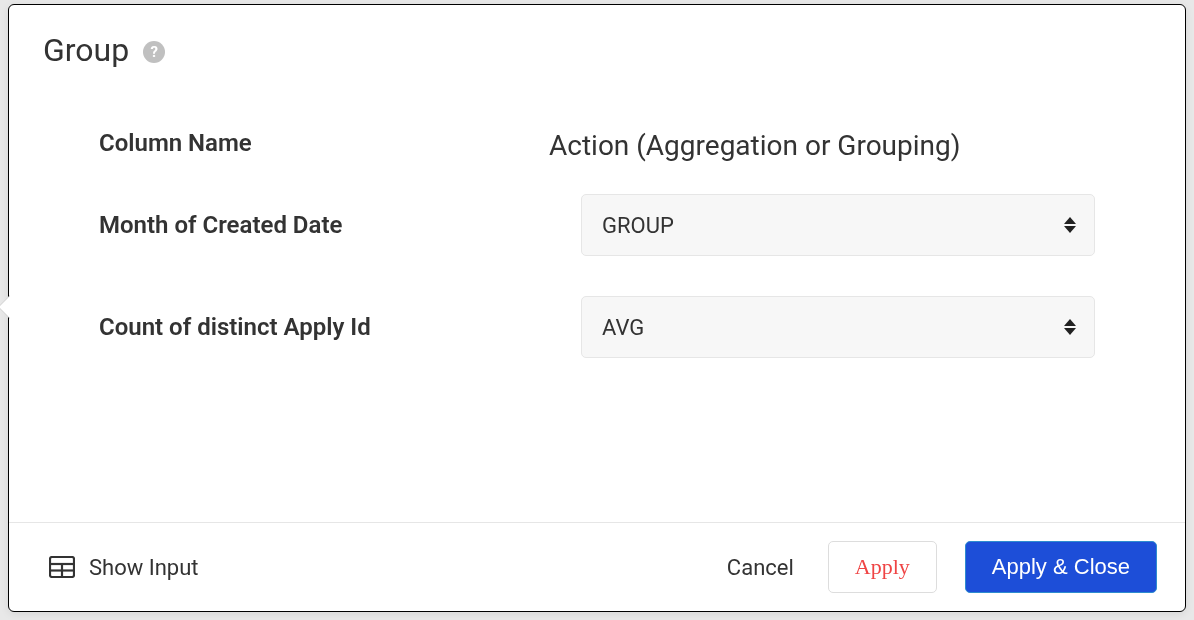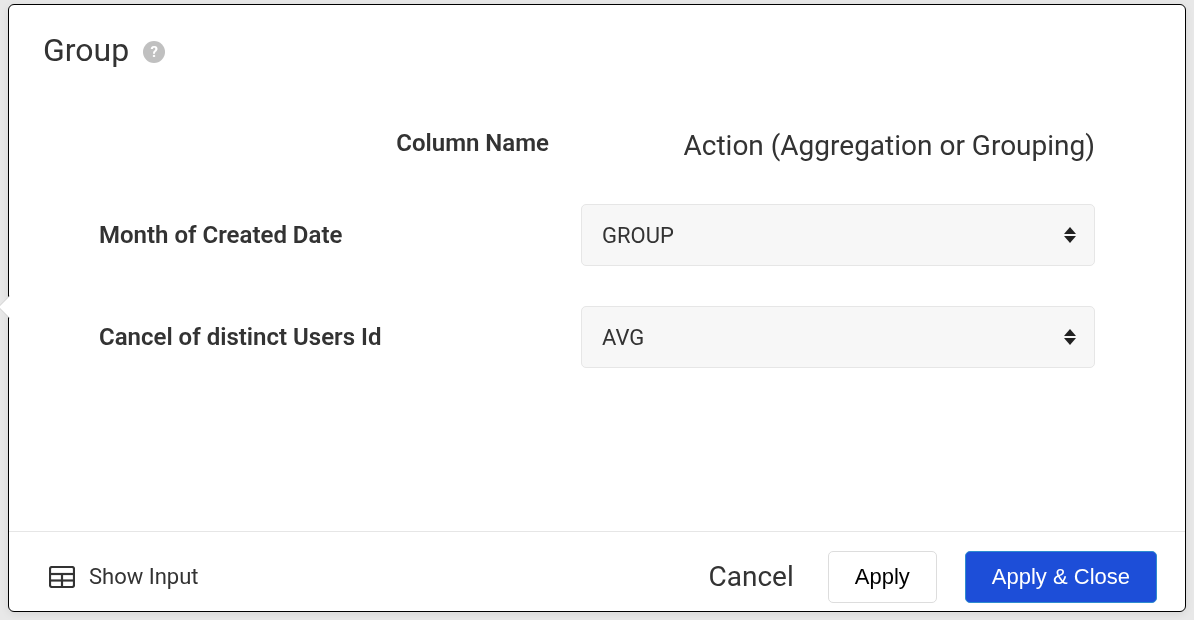--- a/index.html
+++ b/index.html
@@ -62,22 +62,21 @@
       font-size: 15px;
       font-weight: 700;
       margin-top: 4px;
     }
     .dialog-body {
       flex: 1;
       padding: 50px 90px 30px 90px;
     }
     .head-row {
       display: flex;
-      margin-bottom: 42px;
-      text-align: right;
+      margin-bottom: 32px;
     }
     .head-col-left {
       width: 450px;
       font-size: 24px;
       font-weight: 600;
       color: #333;
     }
     .head-col-right {
       flex: 1;
       font-size: 28px;
@@ -131,21 +130,21 @@
     }
     .caret-down {
       width: 0;
       height: 0;
       border-left: 6px solid transparent;
       border-right: 6px solid transparent;
       border-top: 7px solid #222;
     }
     .dialog-footer {
       border-top: 1px solid #e6e6e6;
-      padding: 18px 28px 8px 40px;
+      padding: 18px 28px 18px 40px;
       display: flex;
       align-items: center;
     }
     .footer-left {
       display: flex;
       align-items: center;
       gap: 14px;
       font-size: 22px;
       color: #333;
       cursor: pointer;
@@ -153,33 +152,34 @@
     .table-icon {
       display: inline-flex;
     }
     .footer-right {
       margin-left: auto;
       display: flex;
       align-items: center;
       gap: 28px;
     }
     .cancel-link {
-      font-size: 28px;
+      font-size: 22px;
       color: #333;
       cursor: pointer;
       padding: 10px 6px;
     }
     .apply-btn {
       font-size: 22px;
-      color: #000000;
+      color: #ef4444;
       background: #fff;
       border: 1px solid #ddd;
       border-radius: 5px;
       padding: 12px 26px;
       cursor: pointer;
+      font-family: Liberation Serif, serif;
     }
     .apply-close-btn {
       font-size: 22px;
       color: #fff;
       background: #1d4ed8;
       border: 1px solid #2e8ccf;
       border-radius: 5px;
       padding: 12px 26px;
       cursor: pointer;
     }
@@ -208,21 +208,21 @@
           <span>GROUP</span>
           <span class="select-caret">
             <span class="caret-up"></span>
             <span class="caret-down"></span>
           </span>
         </div>
       </div>
     </div>
 
     <div class="data-row">
-      <div class="data-col-left">Cancel of distinct Users Id</div>
+      <div class="data-col-left">Count of distinct Apply Id</div>
       <div class="data-col-right">
         <div class="select-wrap">
           <span>AVG</span>
           <span class="select-caret">
             <span class="caret-up"></span>
             <span class="caret-down"></span>
           </span>
         </div>
       </div>
     </div>

